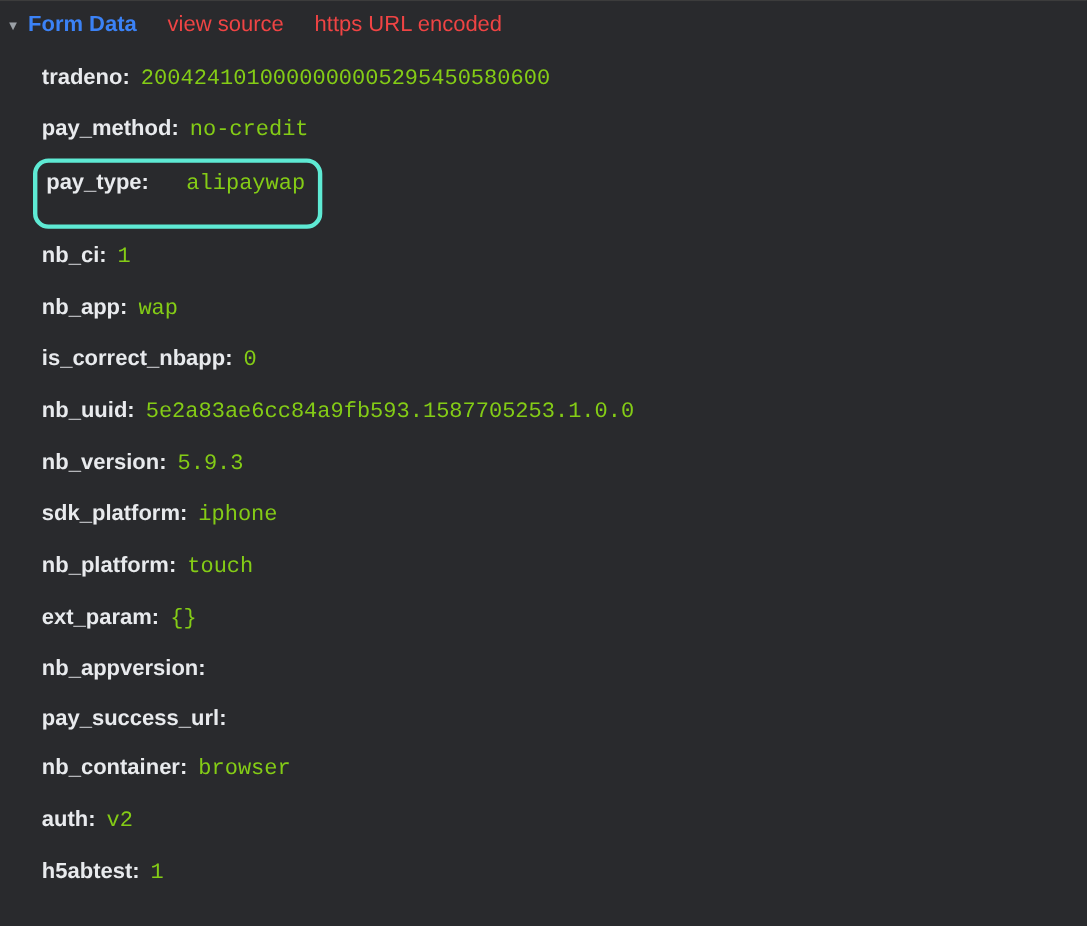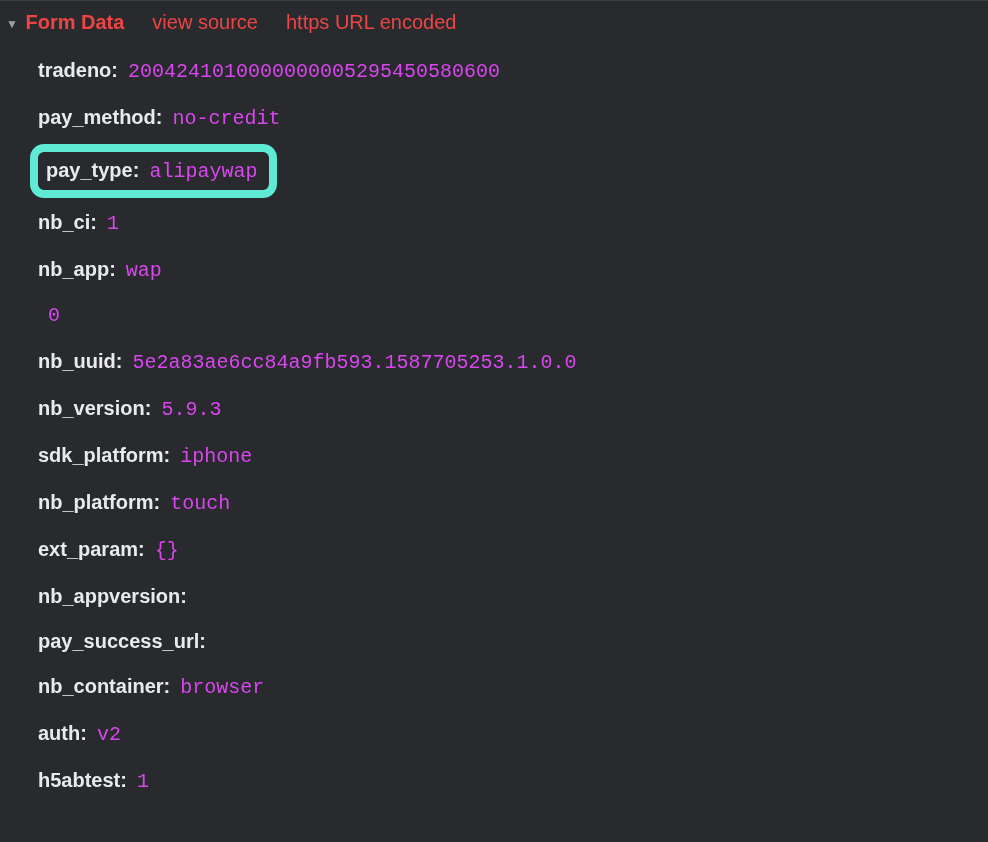--- a/index.html
+++ b/index.html
@@ -25,60 +25,61 @@
   }
   .disclosure-triangle {
     display: inline-block;
     margin-right: 2px;
     font-size: 12px;
     color: #9aa0a6;
     vertical-align: middle;
   }
   .section-title {
     font-weight: 700;
-    color: #ef4444;
+    color: #3b82f6;
     font-size: 20px;
   }
   .header-link {
     color: #ef4444;
     font-size: 20px;
     cursor: pointer;
   }
   .form-data-list {
     padding-left: 38px;
     padding-top: 4px;
   }
   .row {
     display: flex;
     align-items: baseline;
     padding: 10px 0 11px 0;
     line-height: 1.2;
     position: relative;
   }
   .row.highlighted {
     display: inline-flex;
-    border: 8px solid #5eead4;
+    border: 4px solid #5eead4;
     border-radius: 14px;
-    padding: 6px 12px 6px 8px;
+    padding: 6px 12px 24px 8px;
     margin-left: -8px;
     margin-top: 2px;
     margin-bottom: 2px;
+    gap: 24px;
   }
   .key {
     font-weight: 700;
     color: #e8eaed;
     white-space: nowrap;
   }
   .key::after {
     content: ":";
     font-weight: 700;
   }
   .value {
     font-family: ui-monospace, SFMono-Regular, "SF Mono", Menlo, Monaco, Consolas, "Liberation Mono", "Courier New", monospace;
-    color: #d946ef;
+    color: #84cc16;
     font-weight: 400;
     margin-left: 10px;
     white-space: nowrap;
     overflow: hidden;
   }
 </style>
 </head>
 <body>
 
 <div class="header">
@@ -105,20 +106,21 @@
       </div></div>
     <div class="row">
       <span class="key">nb_ci</span>
       <span class="value">1</span>
     </div>
     <div class="row">
       <span class="key">nb_app</span>
       <span class="value">wap</span>
     </div>
     <div class="row">
+      <span class="key">is_correct_nbapp</span>
       <span class="value">0</span>
     </div>
     <div class="row">
       <span class="key">nb_uuid</span>
       <span class="value">5e2a83ae6cc84a9fb593.1587705253.1.0.0</span>
     </div>
     <div class="row">
       <span class="key">nb_version</span>
       <span class="value">5.9.3</span>
     </div>

